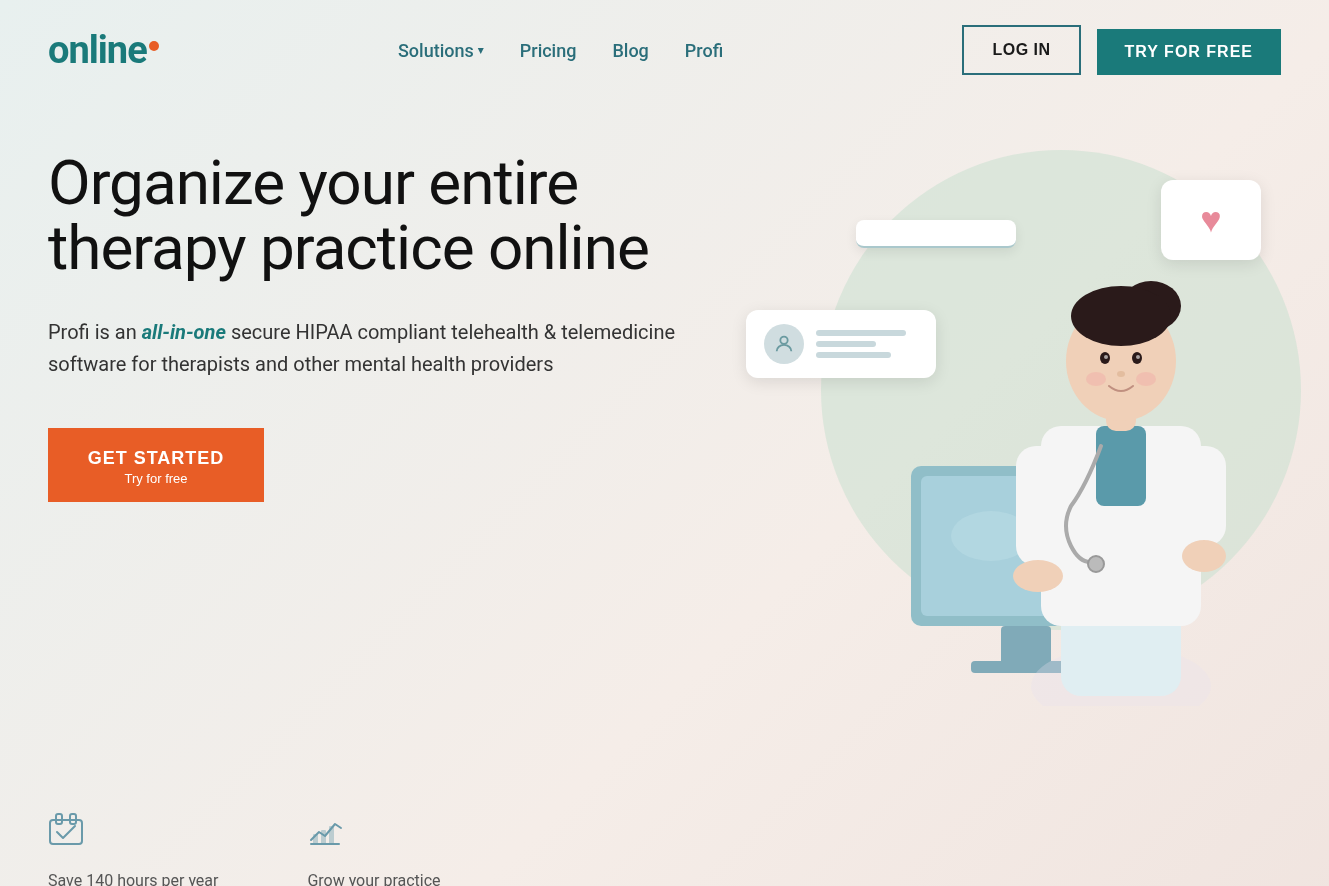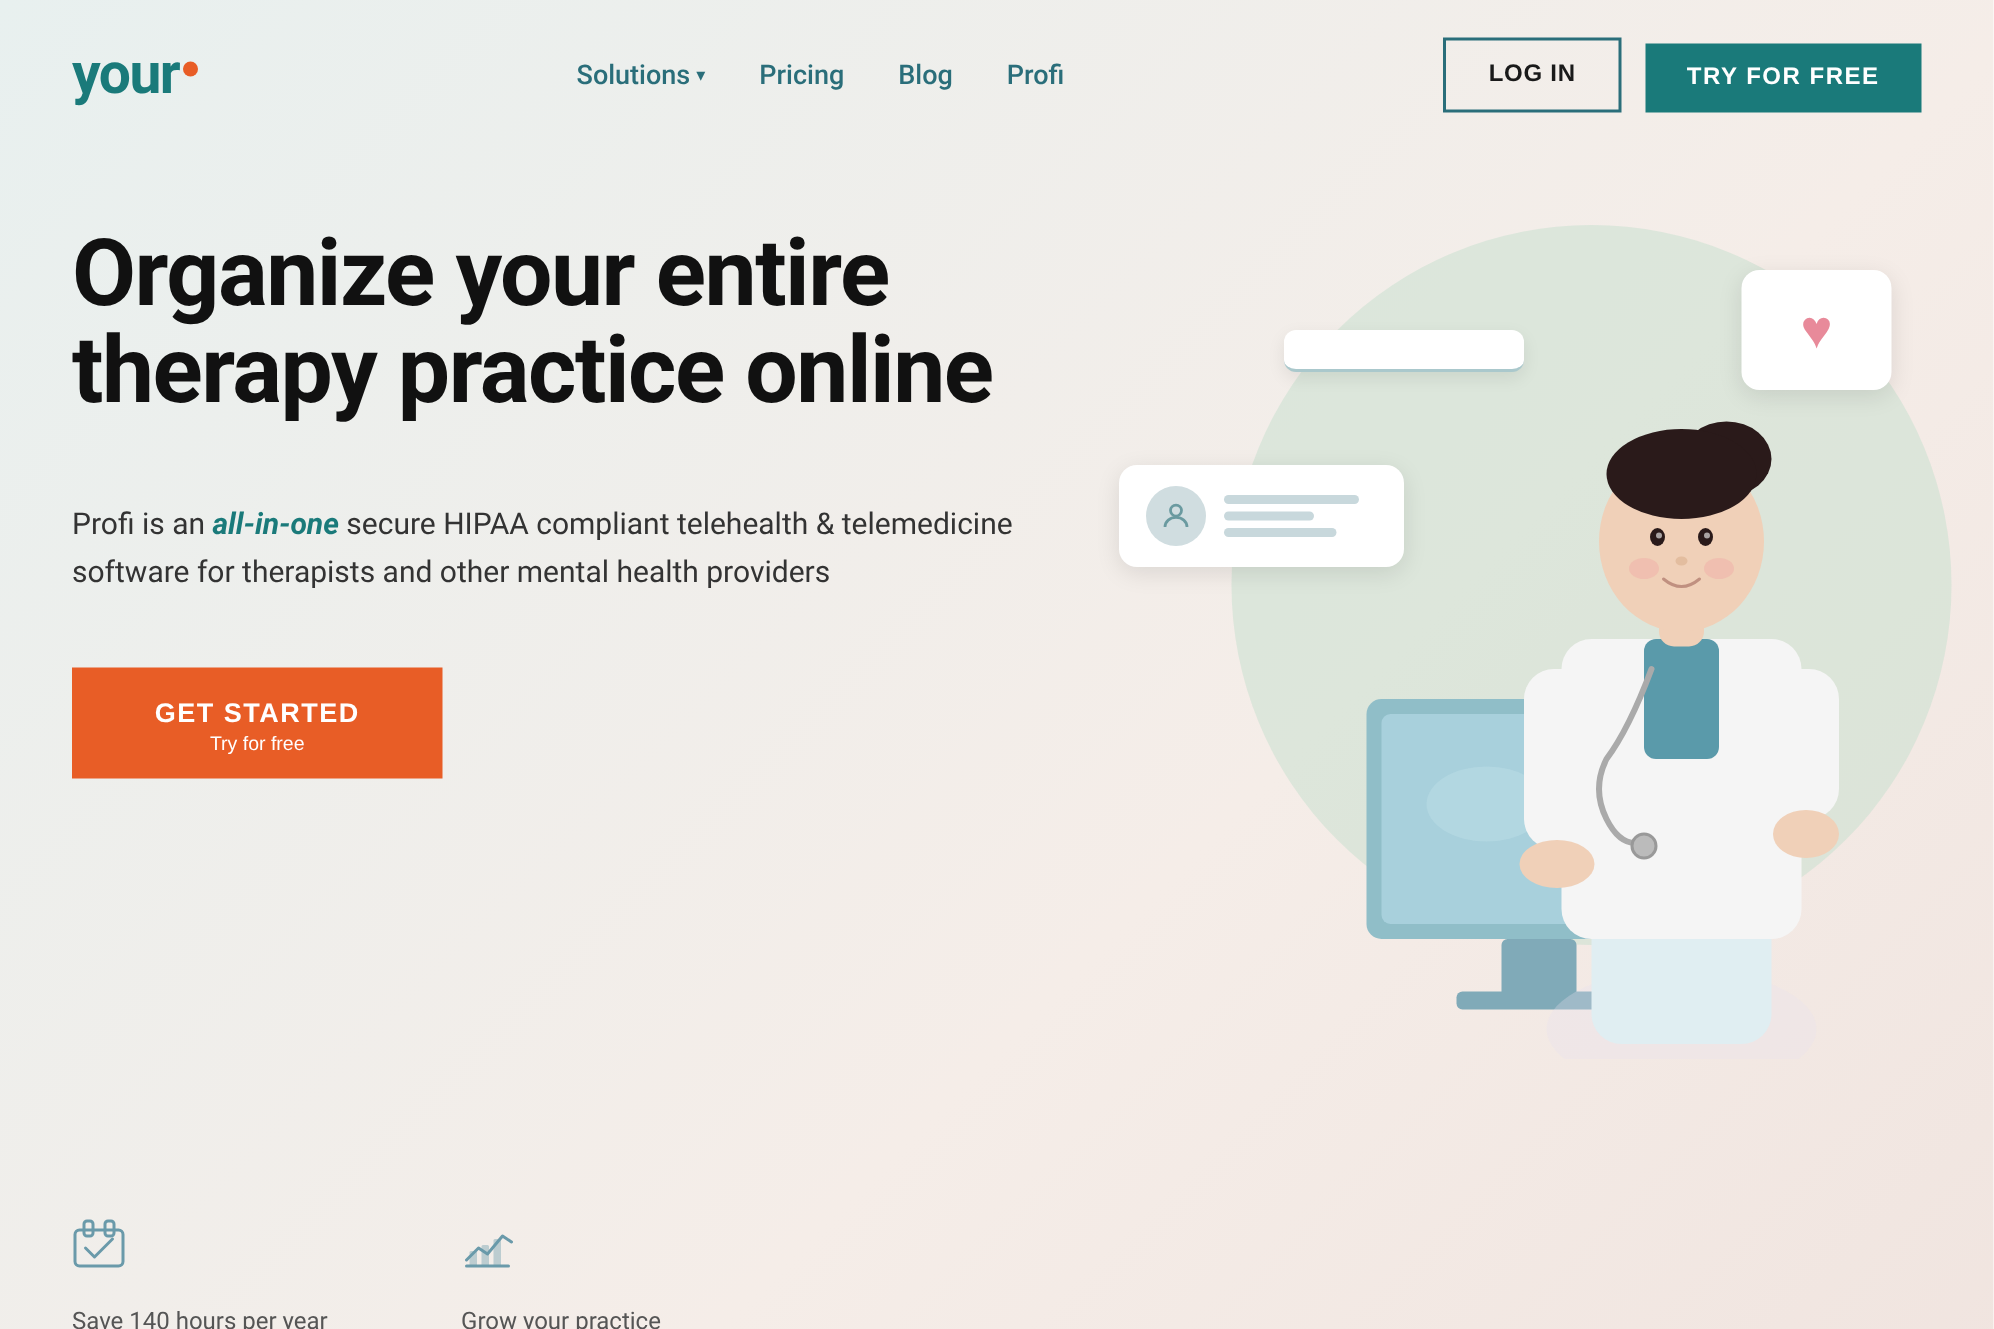--- a/index.html
+++ b/index.html
@@ -96,41 +96,41 @@
       padding: 30px 48px 0 48px;
       min-height: 680px;
       position: relative;
     }
     .hero-content {
       flex: 0 0 55%;
       padding-top: 20px;
     }
     .hero-title {
       font-size: 62px;
-      font-weight: 700;
+      font-weight: 400;
       color: #111;
       line-height: 1.05;
-      margin-bottom: 53px;
+      margin-bottom: 36px;
       letter-spacing: -1px;
     }
     .hero-desc {
       font-size: 20px;
       color: #333;
       line-height: 1.6;
       margin-bottom: 48px;
       max-width: 680px;
     }
     .highlight {
       color: #1a7a7a;
       font-weight: 700;
       font-style: italic;
     }
     .btn-get-started {
       display: block;
-      width: 247px;
+      width: 216px;
       background: #e85d26;
       color: #fff;
       border: none;
       cursor: pointer;
       padding: 20px 24px 16px;
       text-align: center;
     }
     .btn-get-started .main-label {
       display: block;
       font-size: 18px;
@@ -265,21 +265,21 @@
       font-size: 16px;
       color: #555;
       line-height: 1.5;
     }
   </style>
 </head>
 <body>
 
 <nav class="navbar">
   <a class="logo" href="#">
-    <span class="logo-text">your</span>
+    <span class="logo-text">online</span>
       <span class="logo-dot"></span>
   </a>
 
   <ul class="nav-links">
     <li>
       <a href="#" class="solutions-link">
         <span>Solutions</span>
         <span class="chevron">▾</span>
       </a>
     </li>

